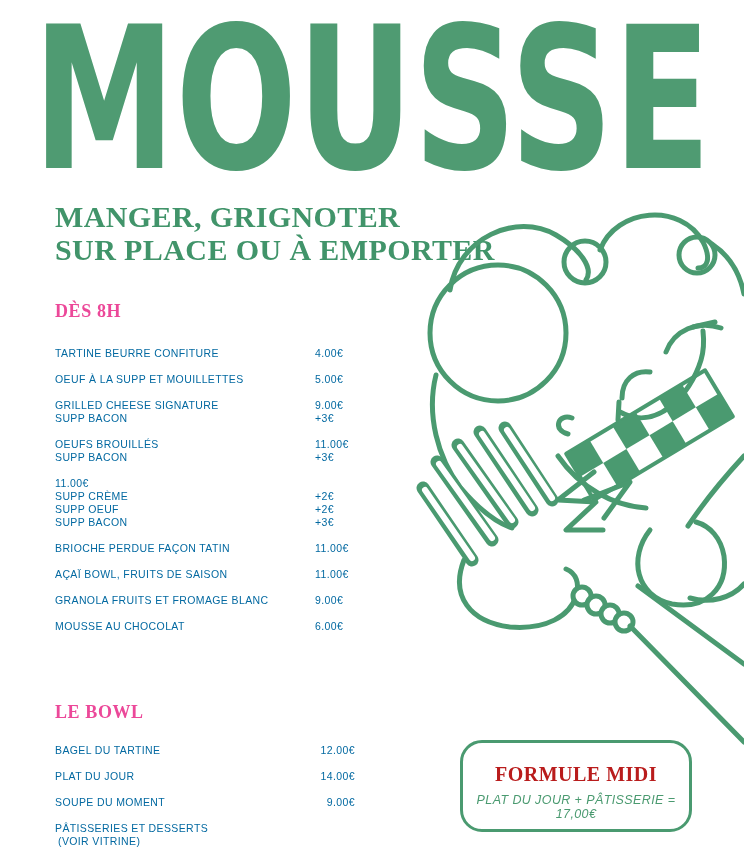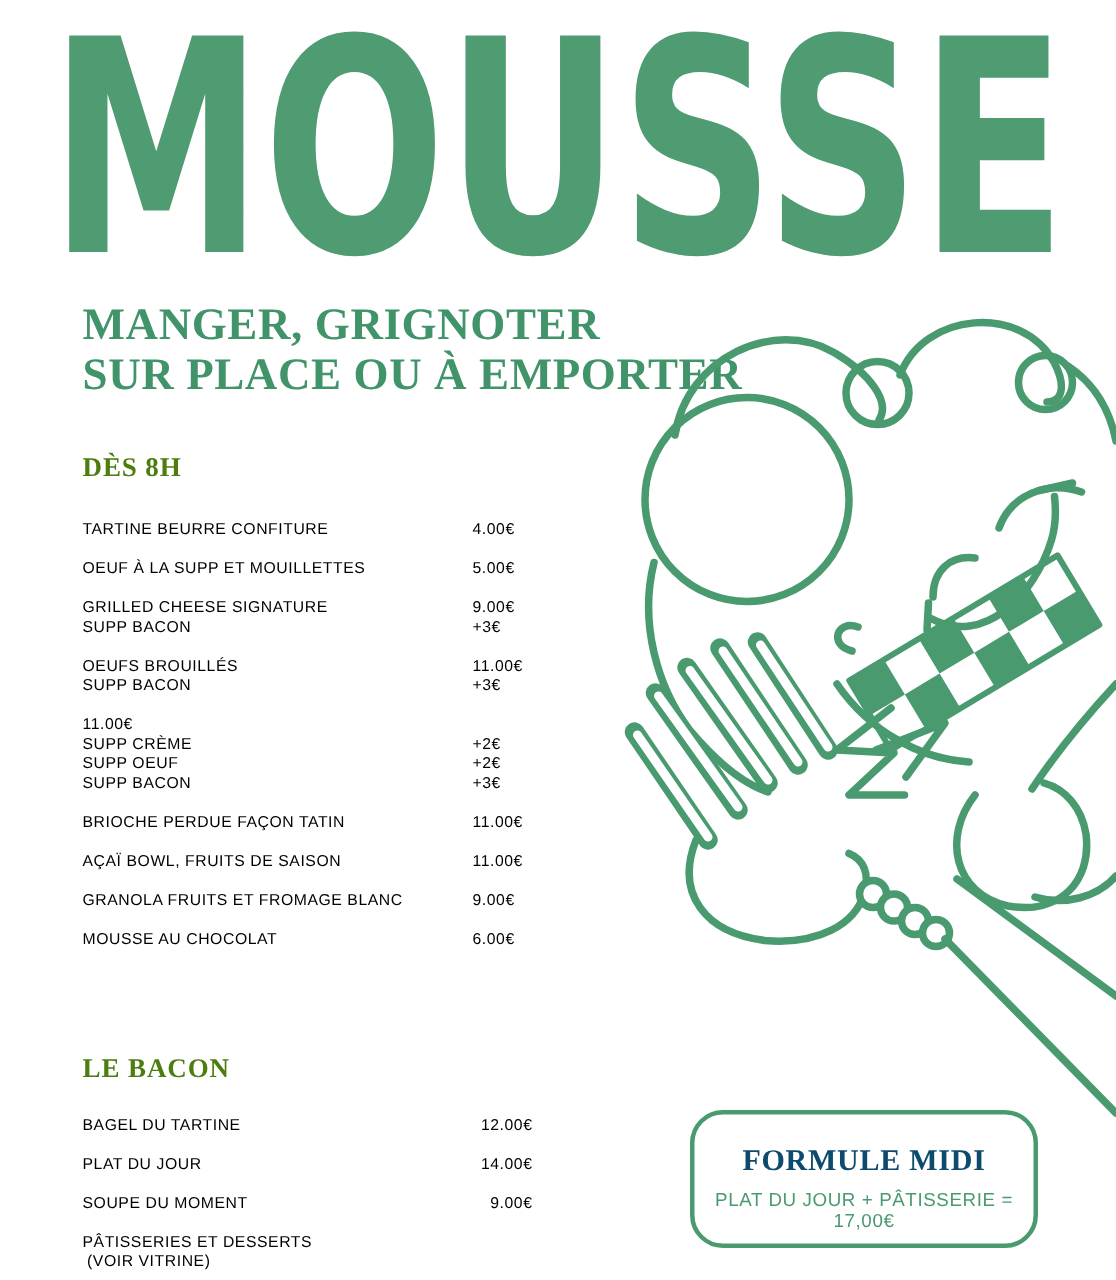--- a/index.html
+++ b/index.html
@@ -13,47 +13,47 @@
   .subtitle{
     position:absolute;left:55px;top:200px;
     font-family:"Liberation Serif",serif;font-weight:bold;
     font-size:30px;line-height:33px;letter-spacing:.4px;color:#41946a;
   }
   .subtitle span{display:block;}
   
   .sec-heading{
     position:absolute;left:55px;
     font-family:"Liberation Serif",serif;font-weight:bold;
-    font-size:18px;letter-spacing:.6px;color:#4d7c0f;
+    font-size:18px;letter-spacing:.6px;color:#ec4899;
   }
   #heading-morning{top:301px;}
   #heading-midi{top:702px;}
   
-  .menu-list{position:absolute;left:55px;width:300px;color:#000000;}
+  .menu-list{position:absolute;left:55px;width:300px;color:#0369a1;}
   #list-morning{top:347px;}
   #list-midi{top:744px;}
   .item{margin-bottom:13px;}
   .mrow{display:flex;font-size:10.5px;line-height:13px;letter-spacing:.38px;}
   .mrow .name{width:260px;}
   .mrow .name .name2{display:block;padding-left:3px;}
   .mrow .price{width:40px;text-align:left;white-space:nowrap;}
   .menu-list.right-prices .mrow .price{width:38px;text-align:right;margin-left:24px;}
   
   .formule{
     position:absolute;left:460px;top:740px;width:232px;height:92px;
     box-sizing:border-box;border:3px solid #4a9a70;border-radius:22px;
     text-align:center;background:#fff;
   }
   .formule-title{
     margin-top:20px;
     font-family:"Liberation Serif",serif;font-weight:bold;
-    font-size:20px;letter-spacing:.5px;color:#0c4a6e;
+    font-size:20px;letter-spacing:.5px;color:#b91c1c;
   }
   .formule-detail{
-    margin-top:7px;font-size:12.5px;
+    margin-top:7px;font-style:italic;font-size:12.5px;
     letter-spacing:.4px;color:#4a9a70;
   }
   
   .mascot-wrap{position:absolute;left:398px;top:200px;width:346px;height:653px;}
 </style>
 </head>
 <body>
 
 <div class="title-wrap">
   <svg width="682" height="160" viewBox="0 0 682 160">
@@ -146,21 +146,21 @@
   </div>
 
   <div class="item">
     <div class="mrow">
       <span class="name">MOUSSE AU CHOCOLAT</span>
       <span class="price">6.00€</span>
     </div>
   </div>
 </div>
 
-<div class="sec-heading" id="heading-midi">LE BACON</div>
+<div class="sec-heading" id="heading-midi">LE BOWL</div>
 
 <div class="menu-list right-prices" id="list-midi">
   <div class="item">
     <div class="mrow">
       <span class="name">BAGEL DU TARTINE</span>
       <span class="price">12.00€</span>
     </div>
   </div>
   <div class="item">
     <div class="mrow">

